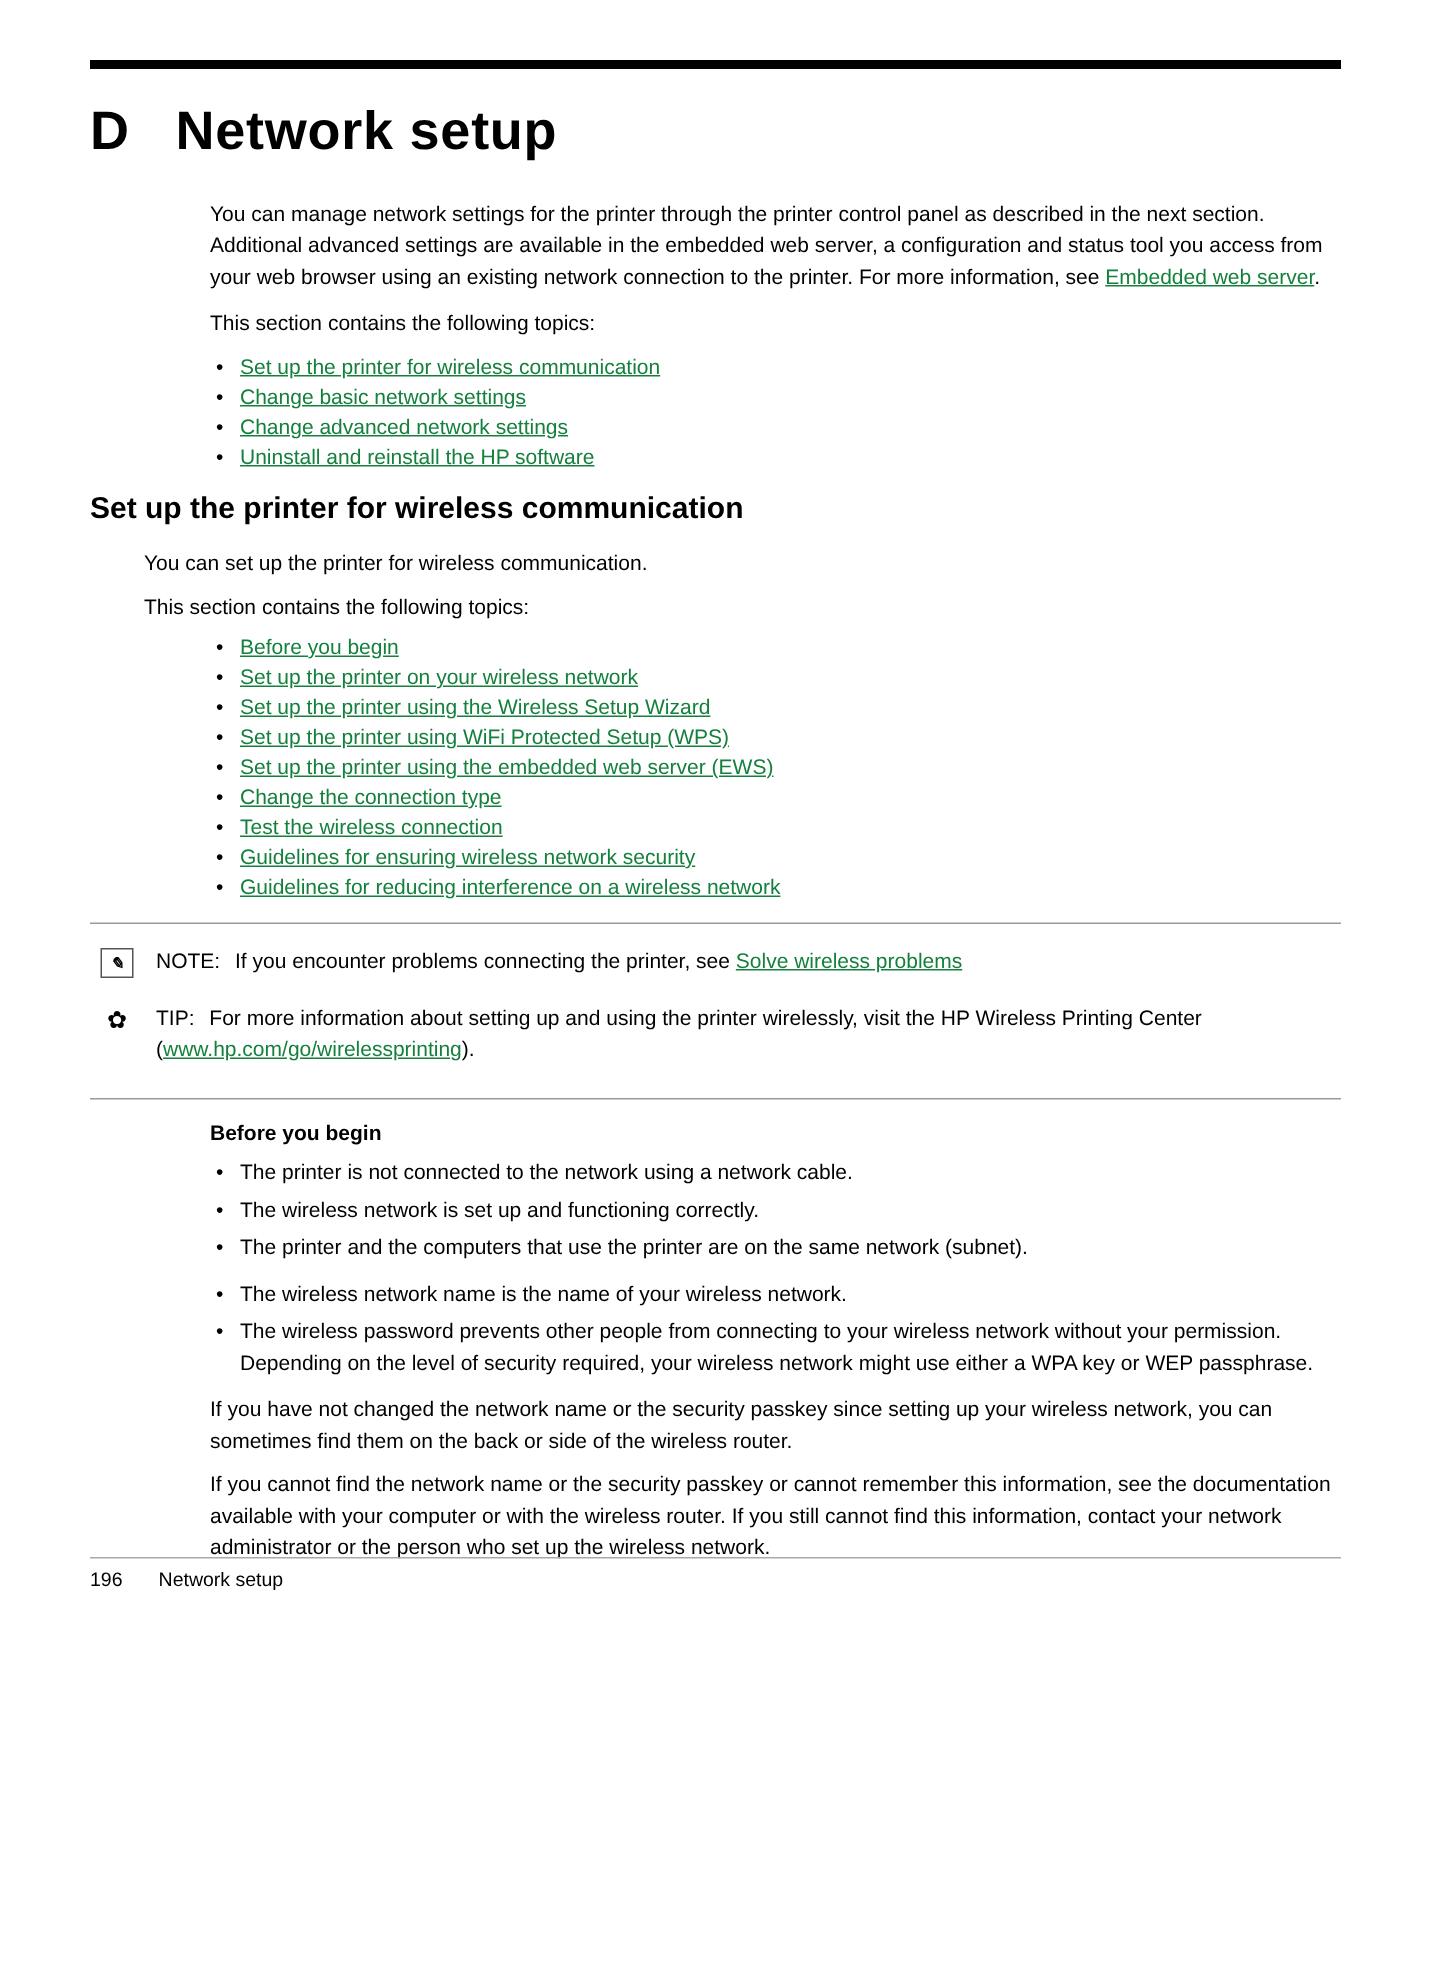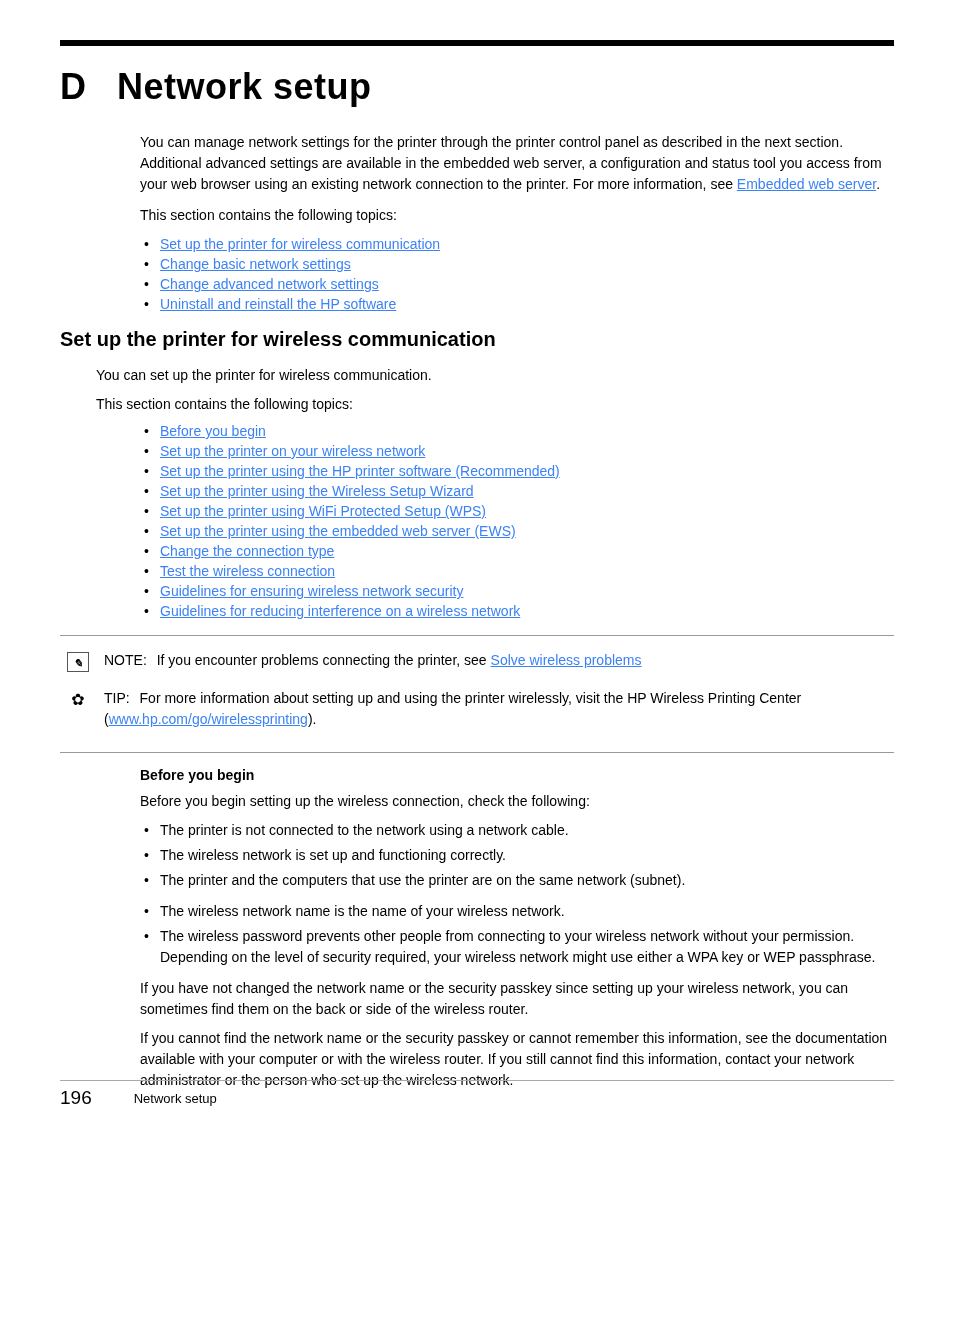--- a/index.html
+++ b/index.html
@@ -34,21 +34,21 @@
       font-size: 36px;
       font-weight: bold;
       margin-right: 20px;
     }
     .intro-text {
       margin-left: 80px;
       margin-bottom: 10px;
       line-height: 1.5;
     }
     .intro-text a, a {
-      color: #3b82f6;
+      color: #15803d;
       text-decoration: underline;
     }
     .topic-list {
       margin-left: 100px;
       margin-bottom: 16px;
     }
     .topic-list li {
       list-style: none;
       margin-bottom: 4px;
       position: relative;
@@ -130,22 +130,22 @@
       position: absolute;
       bottom: 30px;
       left: 60px;
       right: 60px;
       display: flex;
       align-items: center;
       border-top: 1px solid #aaa;
       padding-top: 6px;
     }
     .footer-page {
-      font-size: 19px;
-      margin-right: 42px;
+      font-size: 13px;
+      margin-right: 24px;
     }
     .footer-label {
       font-size: 13px;
     }
     .tip-icon {
       font-size: 16px;
     }
     .note-icon-img {
       display: inline-block;
       border: 1px solid #555;
@@ -184,21 +184,20 @@
   </ul>
 
   <h2 class="section-heading">Set up the printer for wireless communication</h2>
 
   <p class="section-intro">You can set up the printer for wireless communication.</p>
   <p class="section-intro">This section contains the following topics:</p>
 
   <ul class="topic-list">
     <li><a href="#">Before you begin</a></li>
     <li><a href="#">Set up the printer on your wireless network</a></li>
-    <li><a href="#">Set up the printer using the HP printer software (Recommended)</a></li>
     <li><a href="#">Set up the printer using the Wireless Setup Wizard</a></li>
     <li><a href="#">Set up the printer using WiFi Protected Setup (WPS)</a></li>
     <li><a href="#">Set up the printer using the embedded web server (EWS)</a></li>
     <li><a href="#">Change the connection type</a></li>
     <li><a href="#">Test the wireless connection</a></li>
     <li><a href="#">Guidelines for ensuring wireless network security</a></li>
     <li><a href="#">Guidelines for reducing interference on a wireless network</a></li>
   </ul>
 
   <div class="note-box">
@@ -218,21 +217,20 @@
       </div>
       <div class="note-text">
         <span class="note-label">TIP:</span>
         <span>For more information about setting up and using the printer wirelessly, visit the HP Wireless Printing Center (</span><a href="#">www.hp.com/go/wirelessprinting</a><span>).</span>
       </div>
     </div>
   </div>
 
   <p class="subsection-heading">Before you begin</p>
 
-  <p class="body-text">Before you begin setting up the wireless connection, check the following:</p>
 
   <ul class="bullet-list">
     <li>The printer is not connected to the network using a network cable.</li>
     <li>The wireless network is set up and functioning correctly.</li>
     <li>The printer and the computers that use the printer are on the same network (subnet).</li>
   </ul>
 
 
   <ul class="bullet-list">
     <li>The wireless network name is the name of your wireless network.</li>

